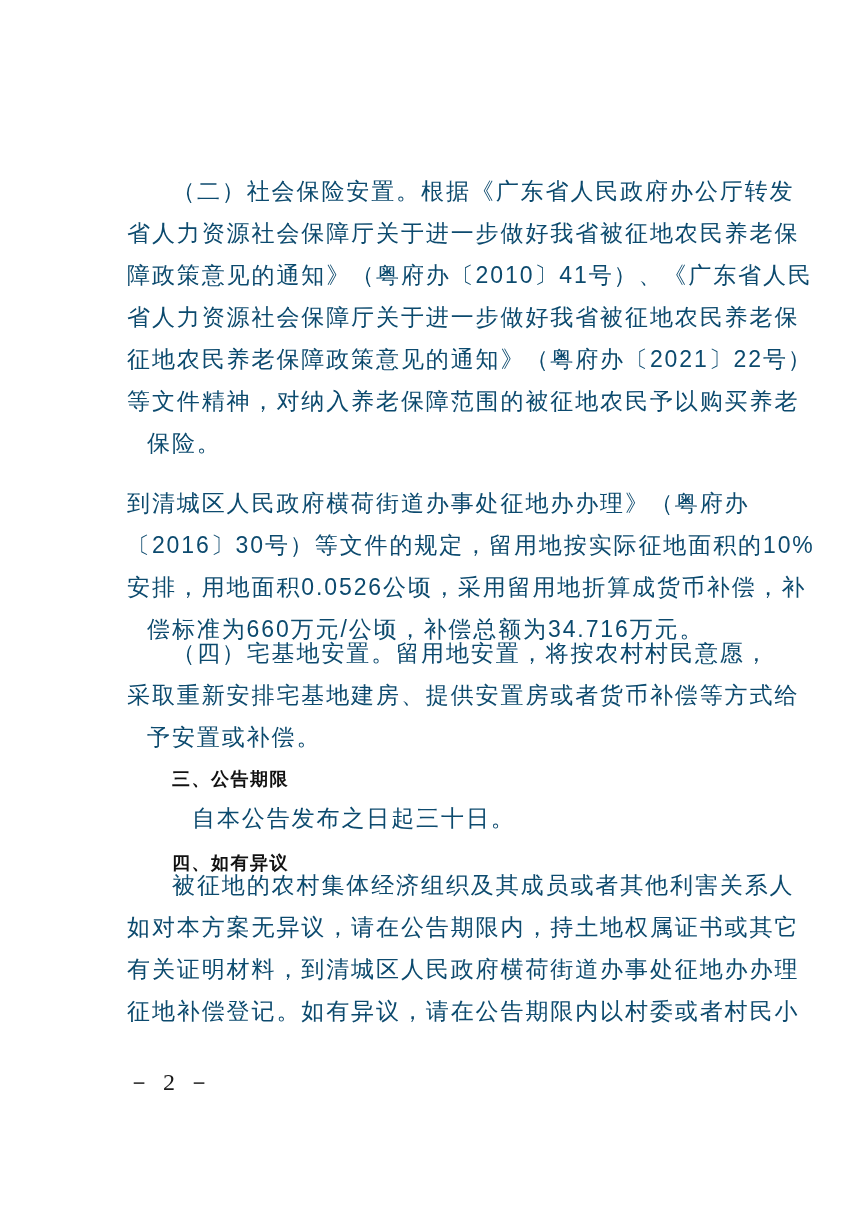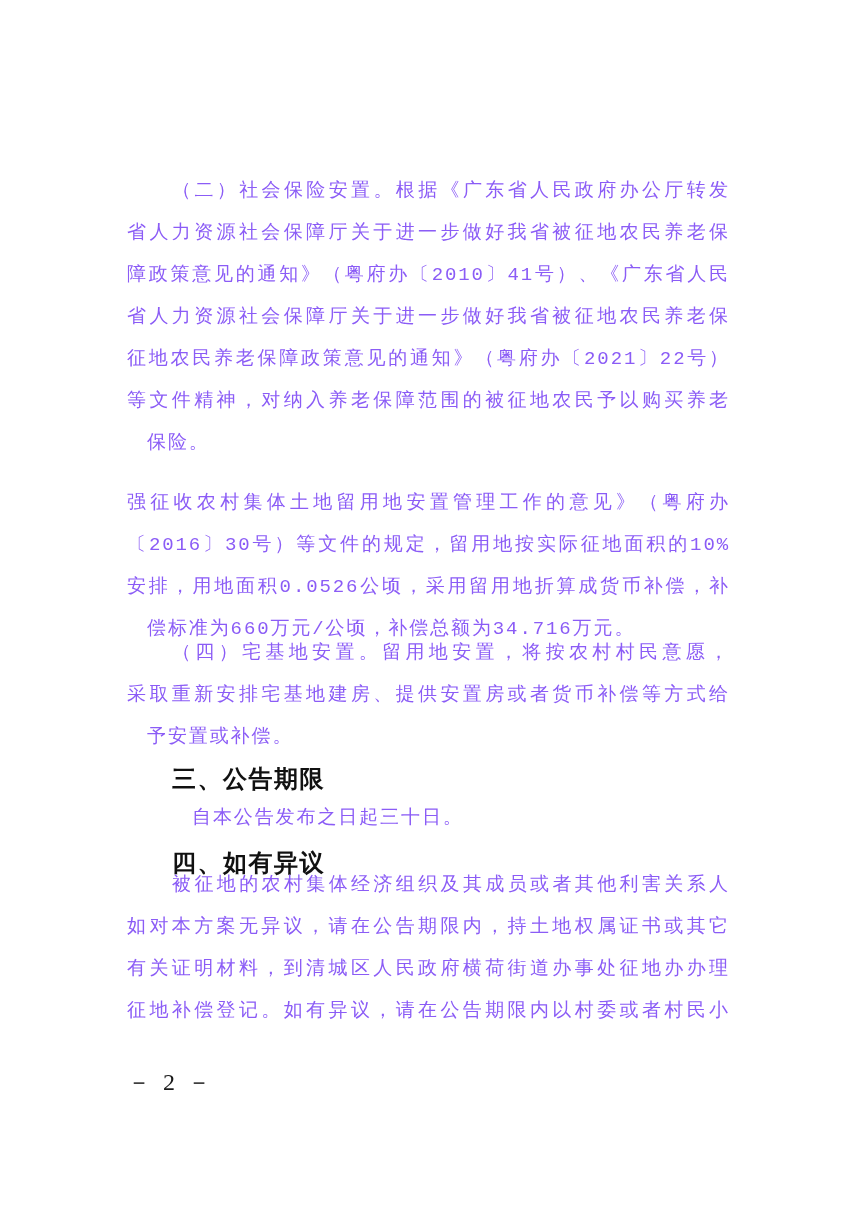--- a/index.html
+++ b/index.html
@@ -5,37 +5,37 @@
   html, body { margin: 0; padding: 0; background: #ffffff; }
   body { width: 850px; height: 1207px; position: relative; overflow: hidden; }
   .page {
     position: absolute; left: 0; top: 0; width: 850px; height: 1207px;
     background: #ffffff;
   }
   .line {
     position: absolute;
     left: 127px;
     width: 603px;
-    font-family: Liberation Mono, monospace;
-    font-size: 19px;
-    color: #8b5cf6;
+    font-family: Liberation Sans, sans-serif;
+    font-size: 23px;
+    color: #0c4a6e;
     white-space: nowrap;
     letter-spacing: 1.9px;
     line-height: 30px;
     text-align: justify;
     text-align-last: justify;
   }
   .line.indent { left: 172px; width: 558px; }
   .line.last { text-align-last: left; margin-left: 20px; }
   .heading {
     position: absolute;
     left: 172px;
     font-family: "DejaVu Sans", "Liberation Sans", sans-serif;
     font-weight: bold;
-    font-size: 24px;
+    font-size: 18px;
     color: #111111;
     letter-spacing: 1.5px;
     line-height: 30px;
     white-space: nowrap;
     text-align: center;
   }
   .page-number {
     position: absolute;
     left: 127px;
     top: 1066px;
@@ -52,21 +52,21 @@
 <div class="page">
 
   <div class="line indent" style="top:176px">（二）社会保险安置。根据《广东省人民政府办公厅转发</div>
   <div class="line" style="top:218px">省人力资源社会保障厅关于进一步做好我省被征地农民养老保</div>
   <div class="line" style="top:260px">障政策意见的通知》（粤府办〔2010〕41号）、《广东省人民</div>
   <div class="line" style="top:302px">省人力资源社会保障厅关于进一步做好我省被征地农民养老保</div>
   <div class="line" style="top:344px">征地农民养老保障政策意见的通知》（粤府办〔2021〕22号）</div>
   <div class="line" style="top:386px">等文件精神，对纳入养老保障范围的被征地农民予以购买养老</div>
   <div class="line last" style="top:428px">保险。</div>
 
-  <div class="line" style="top:488px">强征收农村集体土地留用地安置管理工作的意见》（粤府办</div>
+  <div class="line" style="top:488px">到清城区人民政府横荷街道办事处征地办办理》（粤府办</div>
   <div class="line" style="top:530px">〔2016〕30号）等文件的规定，留用地按实际征地面积的10%</div>
   <div class="line" style="top:572px">安排，用地面积0.0526公顷，采用留用地折算成货币补偿，补</div>
   <div class="line last" style="top:614px">偿标准为660万元/公顷，补偿总额为34.716万元。</div>
 
   <div class="line indent" style="top:638px">（四）宅基地安置。留用地安置，将按农村村民意愿，</div>
   <div class="line" style="top:680px">采取重新安排宅基地建房、提供安置房或者货币补偿等方式给</div>
   <div class="line last" style="top:722px">予安置或补偿。</div>
 
   <div class="heading" style="top:764px">三、公告期限</div>
   <div class="line indent last" style="top:803px">自本公告发布之日起三十日。</div>

